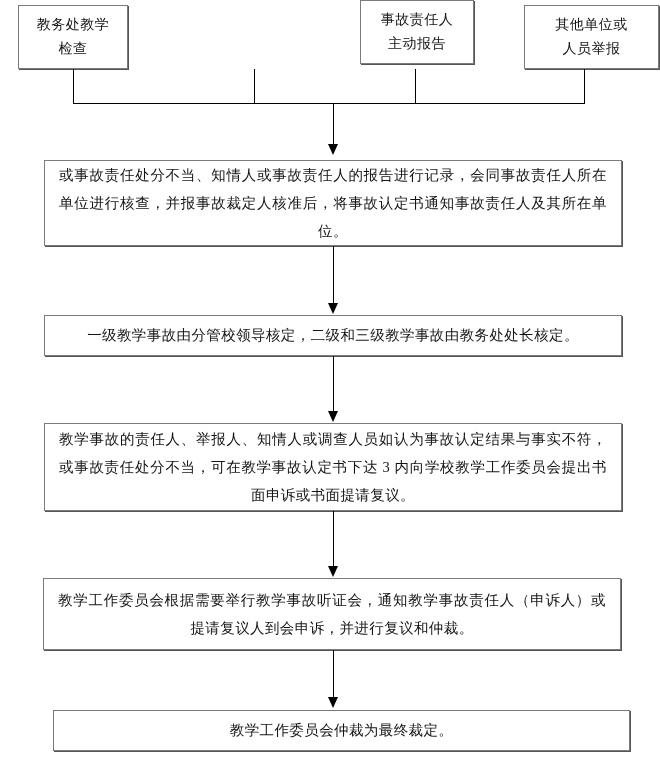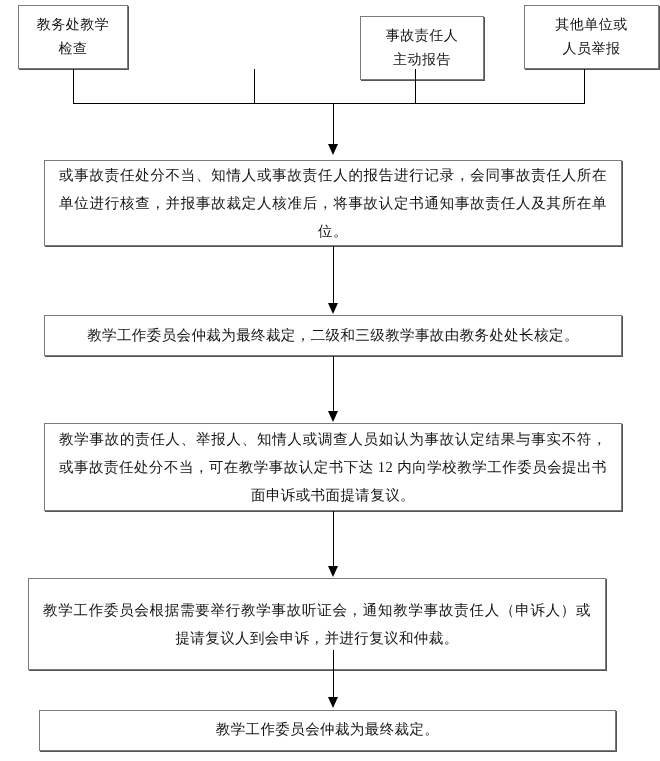--- a/index.html
+++ b/index.html
@@ -41,36 +41,36 @@
   
   .src {
     font-size: 14px;
     letter-spacing: 0.5px;
     padding: 2px 4px;
   }
   .src .node-text { line-height: 1.75; }
 
   #src-0 { left: 18px;  top: 5px;  width: 110px; height: 64px; }
   #src-1 { left: 181px; top: 5px;  width: 126px; height: 64px; }
-  #src-2 { left: 360px; top: 16px;  width: 124px; height: 64px; }
+  #src-2 { left: 360px; top: 0;  width: 114px; height: 64px; }
   #src-3 { left: 524px; top: 5px;  width: 135px; height: 64px; }
 
   
   .proc {
     font-size: 14.5px;
     letter-spacing: 0.4px;
     padding: 6px 14px;
   }
   .proc .node-text { line-height: 1.95; text-align: justify; text-align-last: center; }
 
   #proc-1 { left: 44px; top: 160px; width: 578px; height: 86px; }
   #proc-2 { left: 44px; top: 315px; width: 578px; height: 41px; }
   #proc-3 { left: 44px; top: 423px; width: 578px; height: 88px; }
-  #proc-4 { left: 28px; top: 578px; width: 578px; height: 92px; }
-  #proc-5 { left: 39px; top: 710px; width: 577px; height: 41px; font-family: Liberation Mono, monospace; }
+  #proc-4 { left: 43px; top: 578px; width: 578px; height: 72px; }
+  #proc-5 { left: 53px; top: 710px; width: 577px; height: 41px; }
 
   #proc-2 .node-text,
   #proc-5 .node-text { text-align: center; text-align-last: center; }
 
   
   .vline {
     position: absolute;
     width: 1px;
     background: #000000;
   }
@@ -146,28 +146,28 @@
   <div class="arrow-head" id="arrow-0-head"></div>
 
   <div class="node proc" id="proc-1">
     <span class="node-text">或事故责任处分不当、知情人或事故责任人的报告进行记录，会同事故责任人所在单位进行核查，并报事故裁定人核准后，将事故认定书通知事故责任人及其所在单位。</span>
   </div>
 
   <div class="arrow-shaft" id="arrow-1-shaft"></div>
   <div class="arrow-head" id="arrow-1-head"></div>
 
   <div class="node proc" id="proc-2">
-    <span class="node-text">教学工作委员会仲裁为最终裁定，二级和三级教学事故由教务处处长核定。</span>
+    <span class="node-text">一级教学事故由分管校领导核定，二级和三级教学事故由教务处处长核定。</span>
   </div>
 
   <div class="arrow-shaft" id="arrow-2-shaft"></div>
   <div class="arrow-head" id="arrow-2-head"></div>
 
   <div class="node proc" id="proc-3">
-    <span class="node-text">教学事故的责任人、举报人、知情人或调查人员如认为事故认定结果与事实不符，或事故责任处分不当，可在教学事故认定书下达 12 内向学校教学工作委员会提出书面申诉或书面提请复议。</span>
+    <span class="node-text">教学事故的责任人、举报人、知情人或调查人员如认为事故认定结果与事实不符，或事故责任处分不当，可在教学事故认定书下达 3 内向学校教学工作委员会提出书面申诉或书面提请复议。</span>
   </div>
 
   <div class="arrow-shaft" id="arrow-3-shaft"></div>
   <div class="arrow-head" id="arrow-3-head"></div>
 
   <div class="node proc" id="proc-4">
     <span class="node-text">教学工作委员会根据需要举行教学事故听证会，通知教学事故责任人（申诉人）或提请复议人到会申诉，并进行复议和仲裁。</span>
   </div>
 
   <div class="arrow-shaft" id="arrow-4-shaft"></div>

